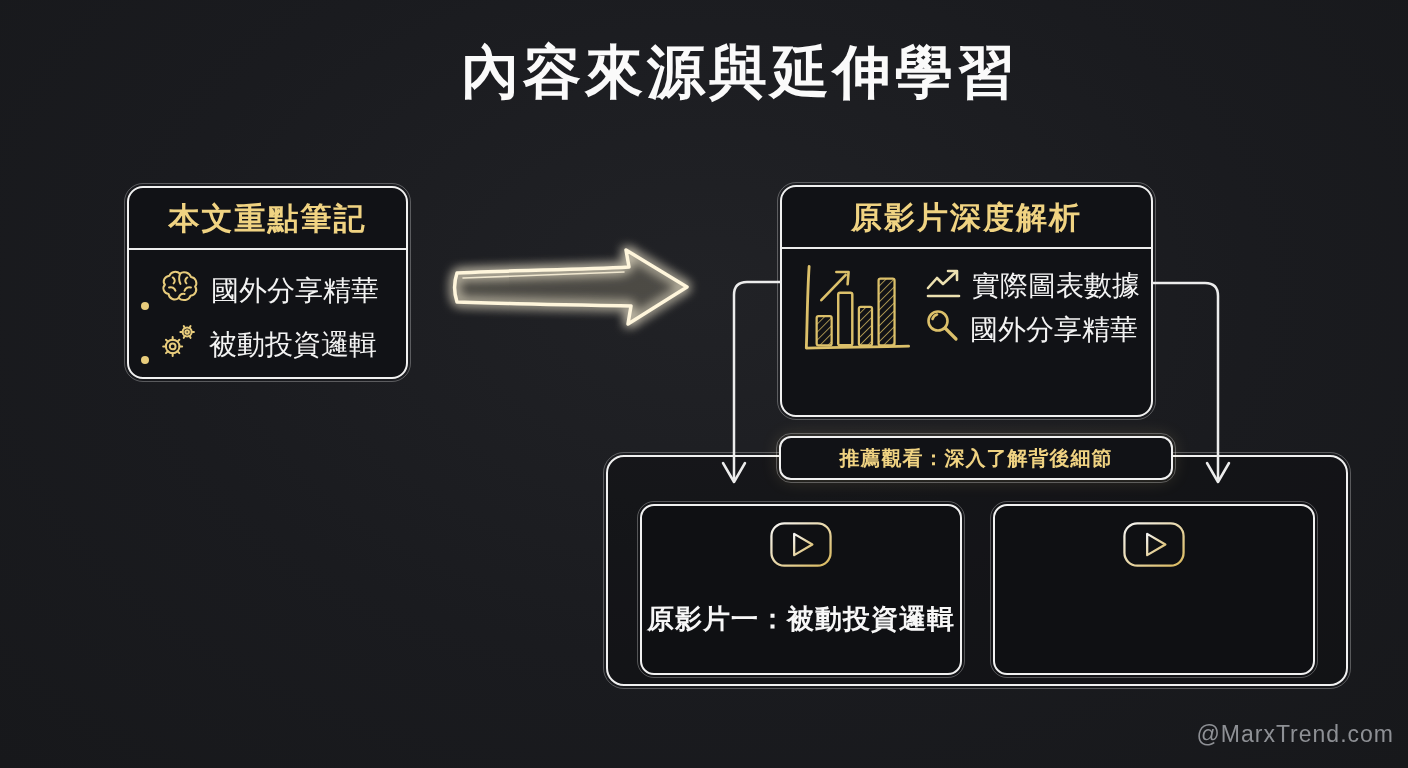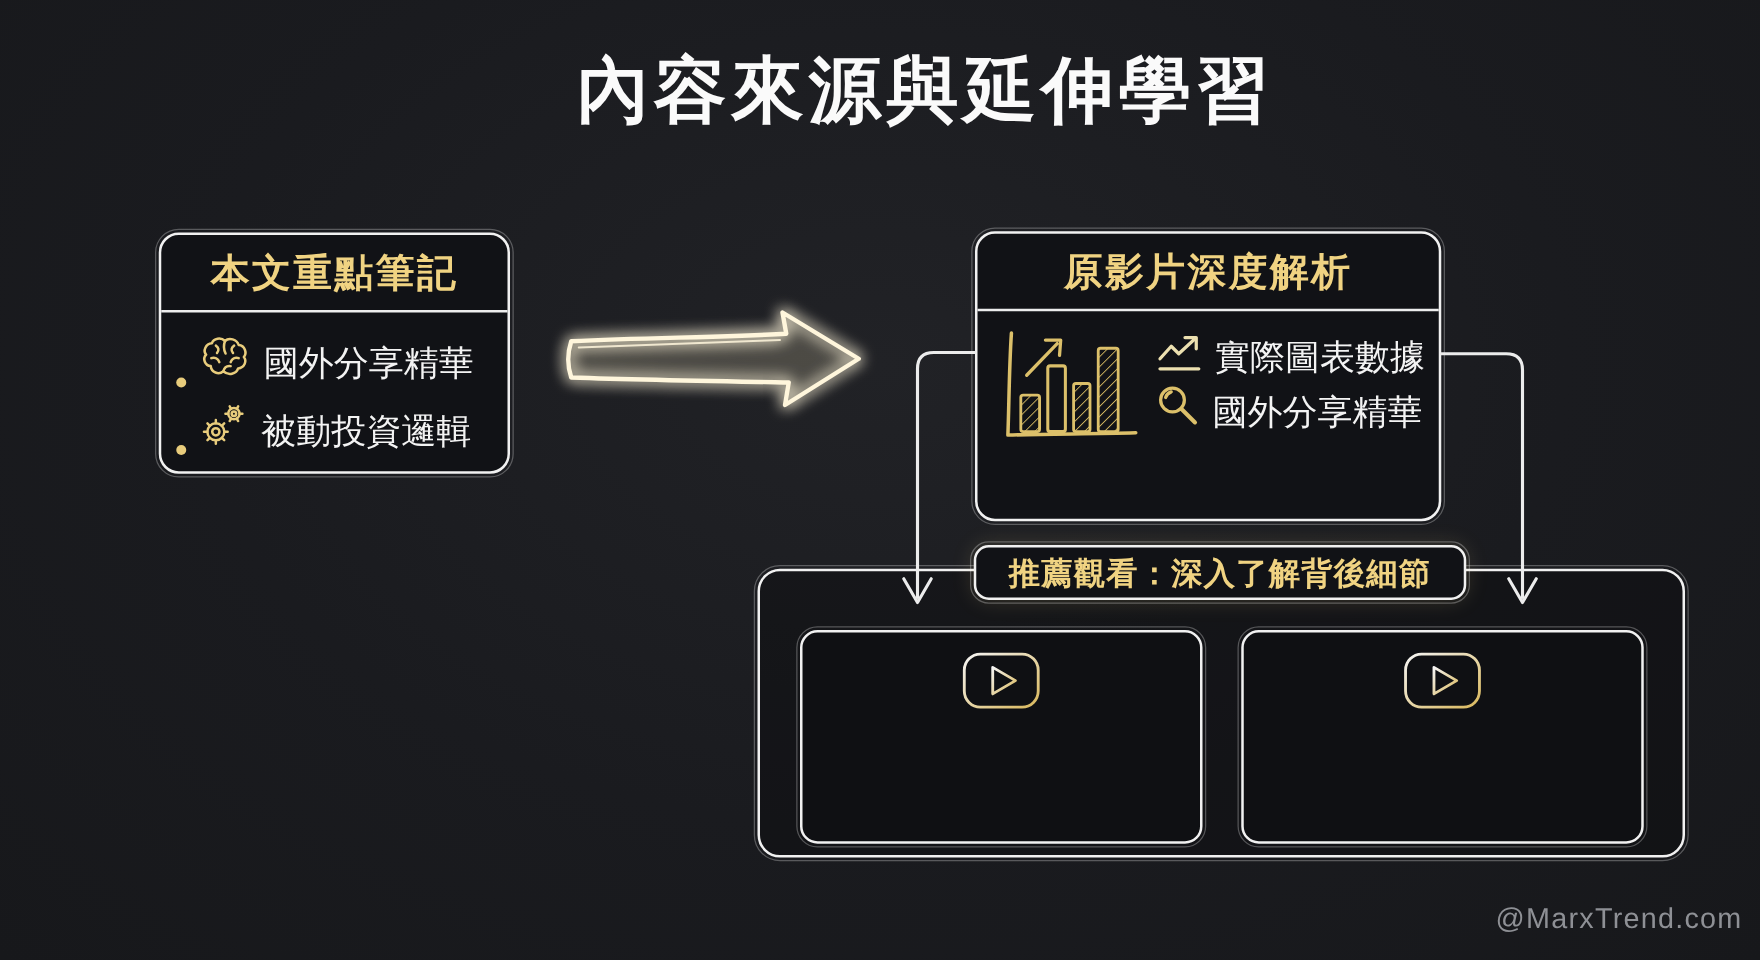--- a/index.html
+++ b/index.html
@@ -39,21 +39,21 @@
 
   #overlay { position:absolute; inset:0; z-index:5; pointer-events:none; }
 
   #container-box {
     left:606px; top:455px; width:742px; height:231px; border-radius:18px;
     background:rgba(9,10,13,0.4); z-index:1;
   }
   #banner {
     left:779px; top:436px; width:394px; height:44px; border-radius:12px; z-index:6;
     display:flex; align-items:center; justify-content:center;
-    font-size:25px; font-weight:700; color:#f0d382; letter-spacing:1px;
+    font-size:20px; font-weight:700; color:#f0d382; letter-spacing:1px;
     box-shadow:0 0 18px rgba(240,211,130,0.18);
   }
   .video-card { top:504px; width:322px; height:171px; border-radius:14px; z-index:4; background:#0f1013; cursor:pointer; }
   #video-card-1 { left:640px; }
   #video-card-2 { left:993px; }
   .play-wrap { position:absolute; top:15px; left:0; width:100%; text-align:center; }
   .card-title {
     position:absolute; top:95px; left:0; width:100%; text-align:center;
     font-size:27px; font-weight:700; color:#f7f7f7; letter-spacing:1px;
   }
@@ -155,20 +155,21 @@
         <defs>
           <linearGradient id="pg1" x1="0" y1="0" x2="1" y2="1">
             <stop offset="0" stop-color="#f5f5f5"></stop>
               <stop offset="1" stop-color="#d9b85c"></stop>
           </linearGradient>
         </defs>
         <rect x="3" y="3" width="78" height="56" rx="17" stroke="url(#pg1)" stroke-width="3"></rect>
         <path d="M33 17 L57 31 L33 45 Z" stroke="url(#pg1)" stroke-width="3"></path>
       </svg>
     </div>
+    <div class="card-title">原影片一：被動投資邏輯</div>
   </div>
 
   <div class="sketch-box video-card" id="video-card-2">
     <div class="play-wrap">
       <svg width="64" height="47" viewBox="0 0 84 62" fill="none" stroke-linejoin="round" stroke-linecap="round">
         <defs>
           <linearGradient id="pg2" x1="0" y1="0" x2="1" y2="1">
             <stop offset="0" stop-color="#f5f5f5"></stop>
               <stop offset="1" stop-color="#d9b85c"></stop>
           </linearGradient>

